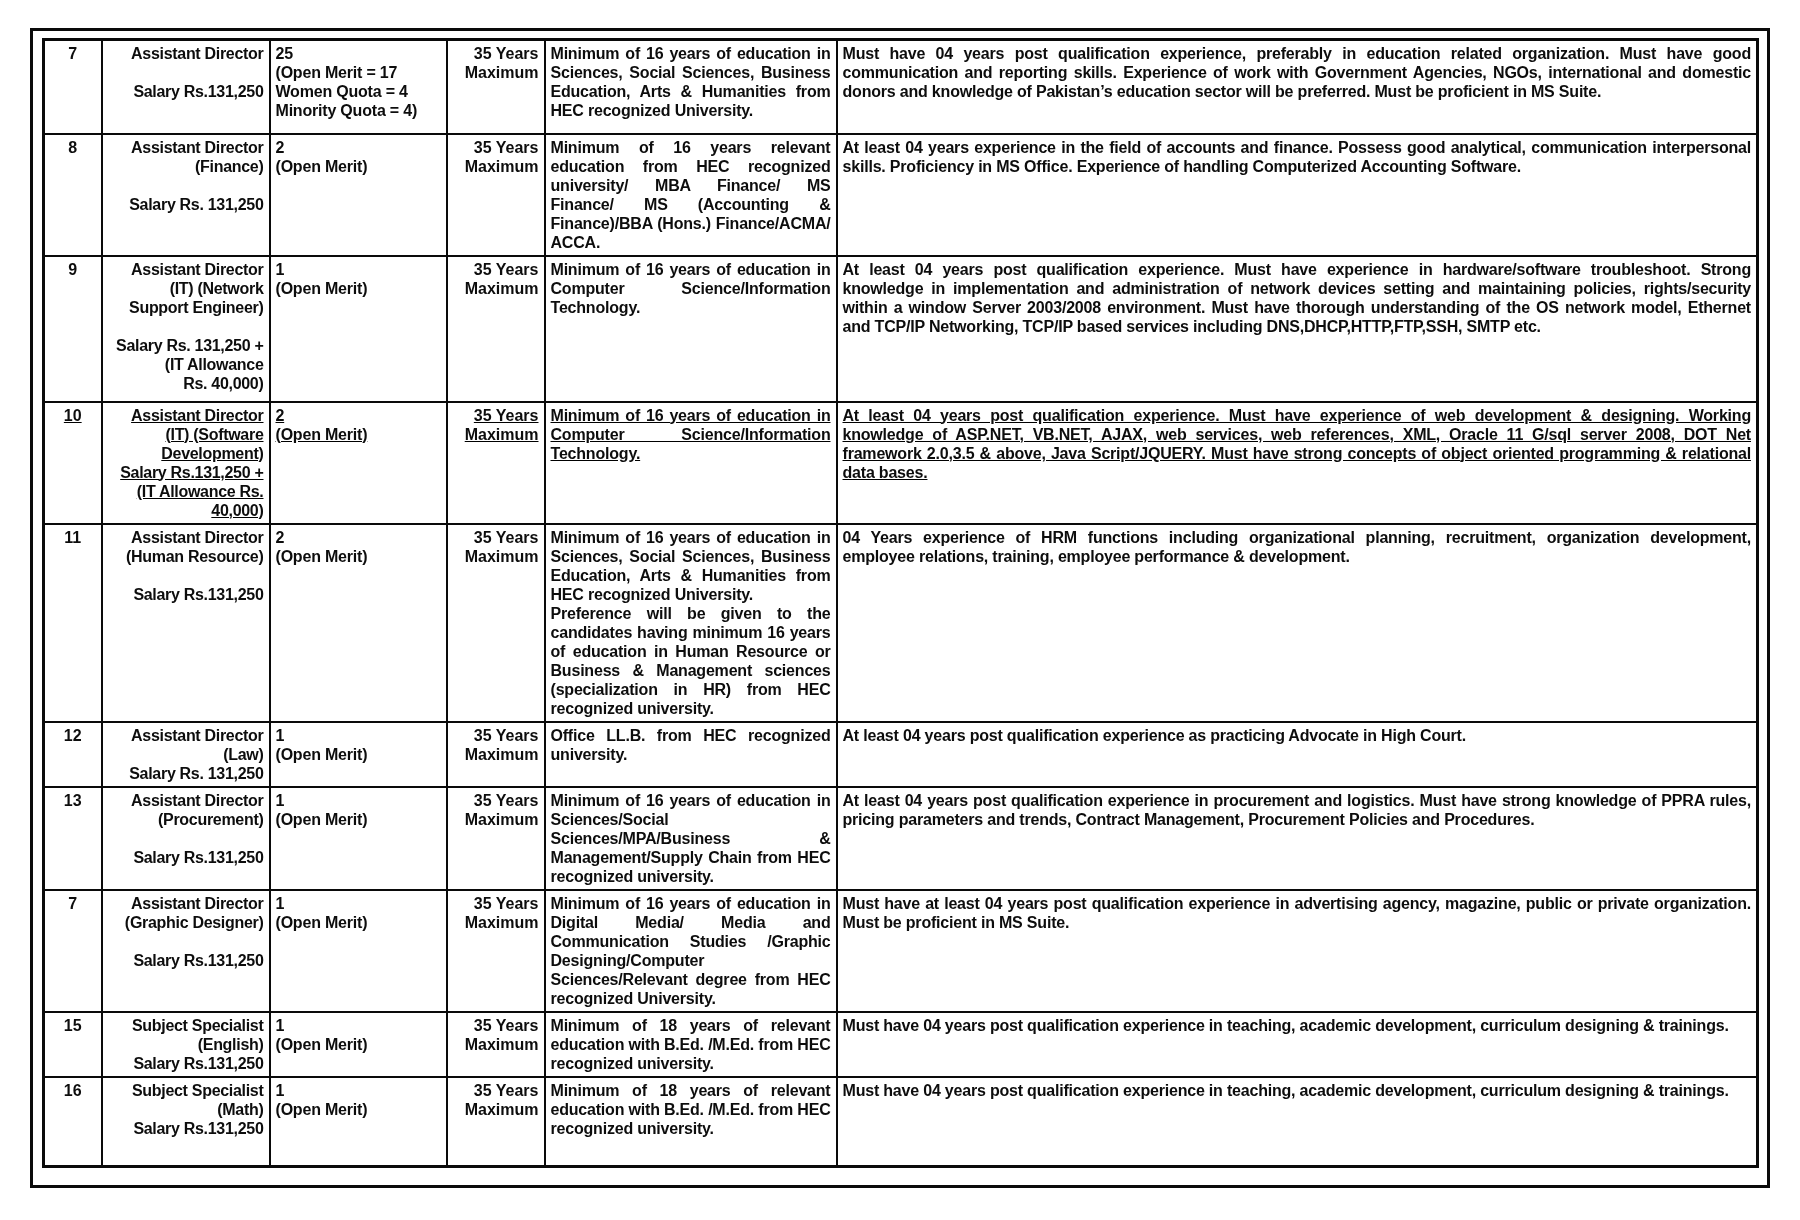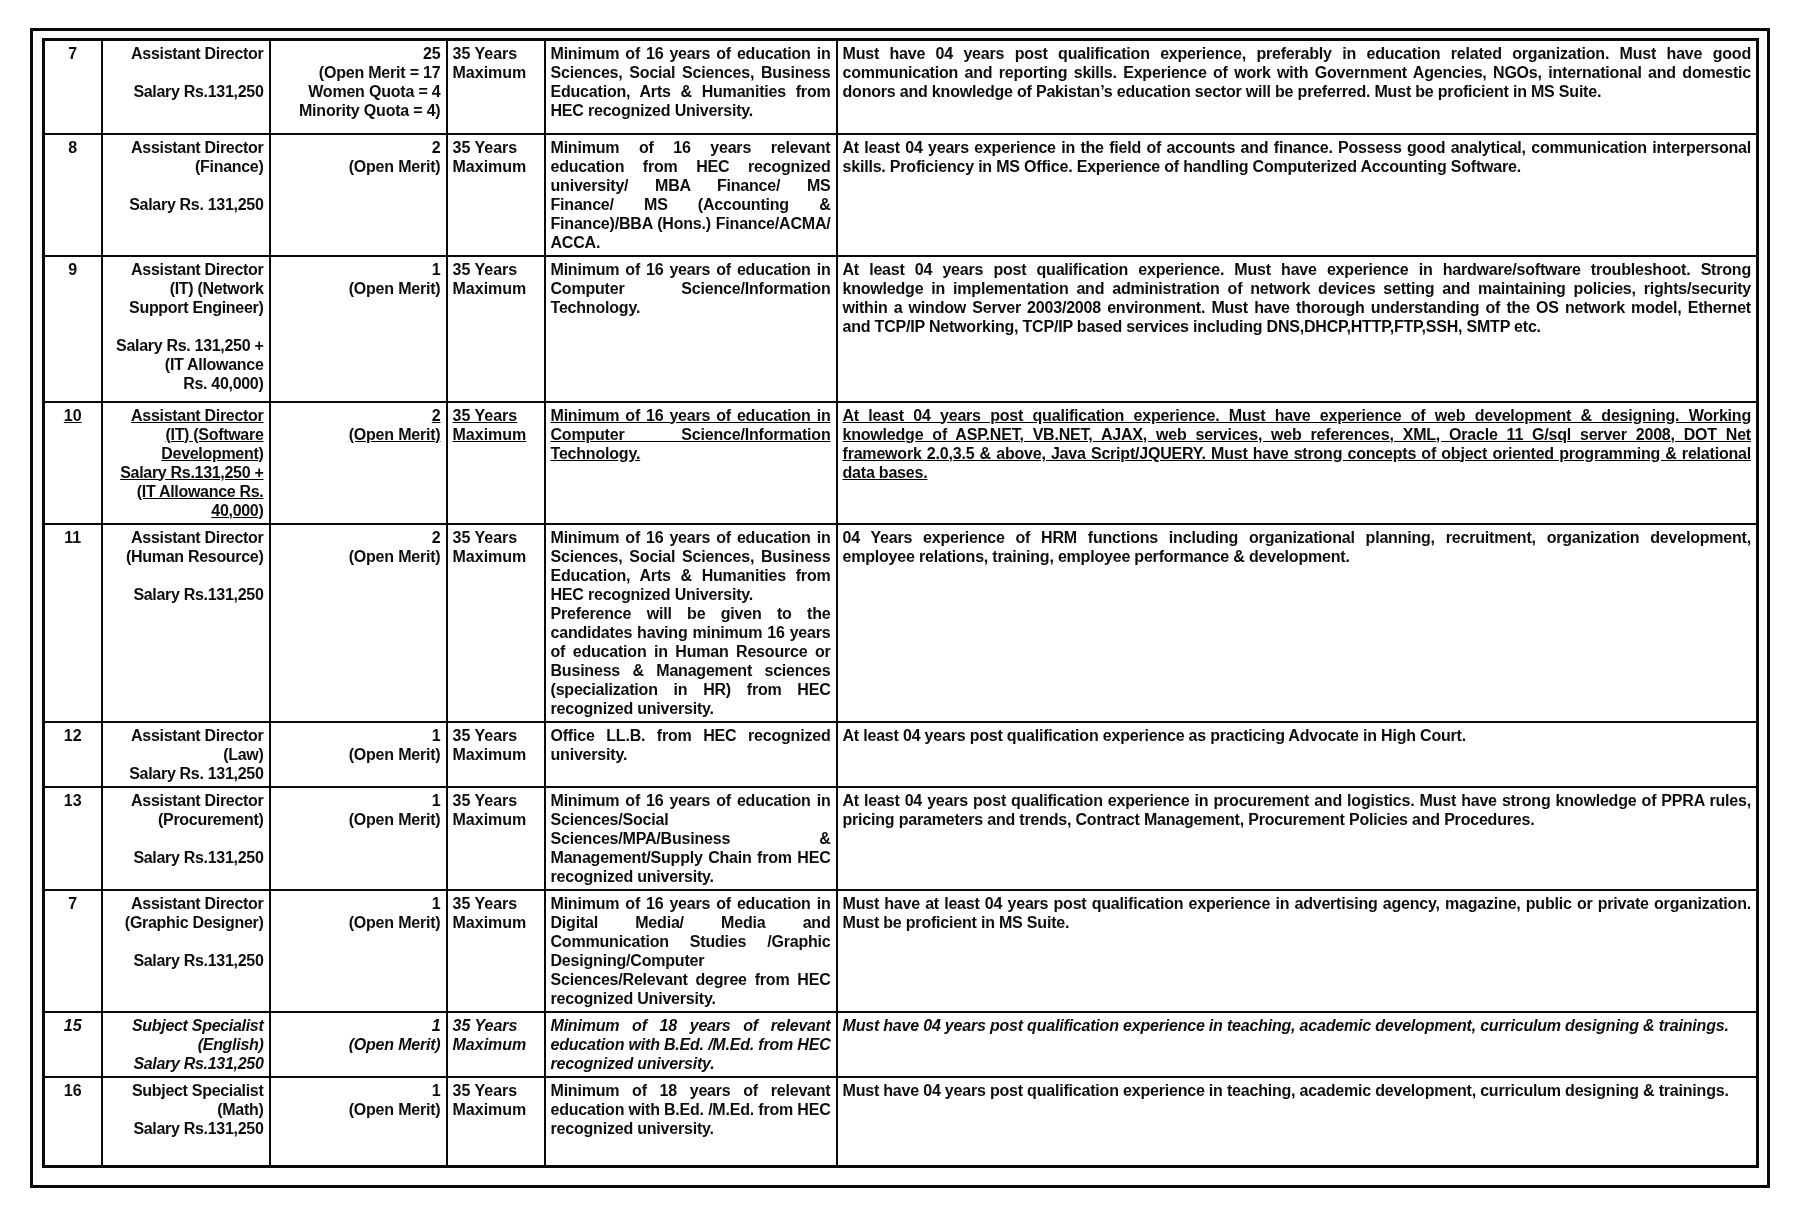--- a/index.html
+++ b/index.html
@@ -49,27 +49,27 @@
     white-space: pre-line;
     padding-top: 5px;
   }
   td.c-pos {
     text-align: right;
     white-space: pre-line;
     padding: 5px 1px 3px 1px;
     letter-spacing: -0.3px;
   }
   td.c-posts {
-    text-align: right;
+    text-align: left;
     white-space: pre-line;
     padding-top: 5px;
     letter-spacing: -0.2px;
   }
   td.c-age {
-    text-align: left;
+    text-align: right;
     white-space: pre-line;
     padding: 5px 1px;
   }
   td.c-edu {
     text-align: justify;
     white-space: pre-line;
     padding: 3px 5px 4px 6px;
     letter-spacing: -0.2px;
   }
   td.c-exp {
@@ -80,21 +80,21 @@
   }
   
   tr.r0  { height: 94px;  }
   tr.r1  { height: 108px; }
   tr.r2  { height: 146px; }
   tr.r3  { height: 118px; text-decoration: underline; }
   tr.r4  { height: 176px; }
   tr.r5  { height: 64px;  }
   tr.r6  { height: 88px;  }
   tr.r7  { height: 112px; }
-  tr.r8  { height: 60px; font-style: italic;  }
+  tr.r8  { height: 60px;  }
   tr.r9  { height: 90px;  }
 </style>
 </head>
 <body>
 
 <div class="page">
   <div class="doc-frame">
     <table class="jobs-table">
       <colgroup>
         <col style="width:58px">

